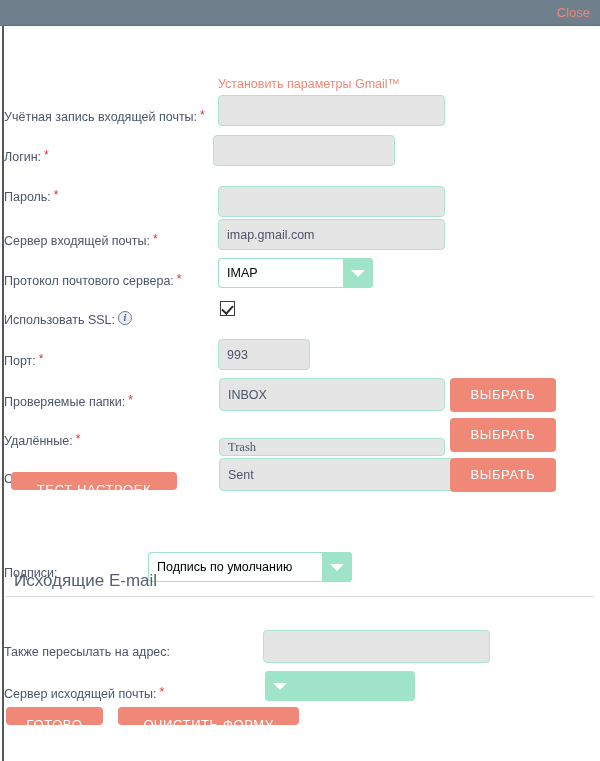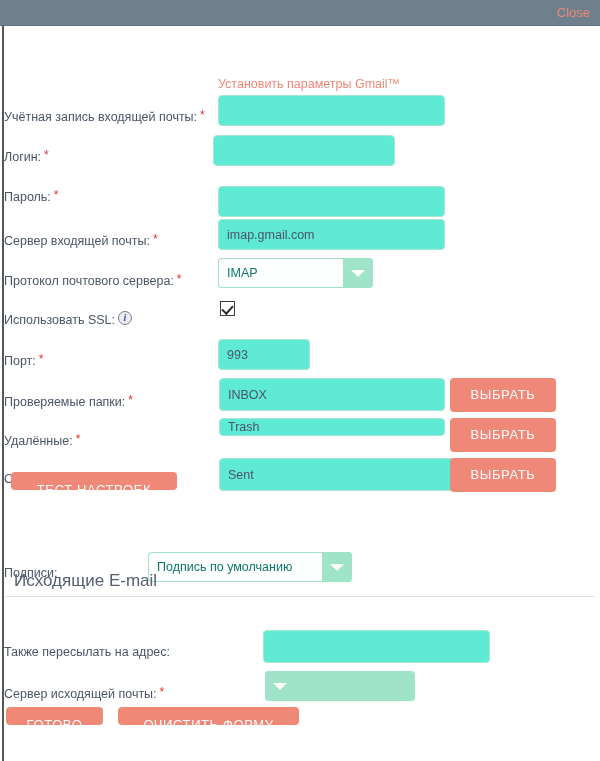--- a/index.html
+++ b/index.html
@@ -96,21 +96,21 @@
     color: #e03030;
     font-size: 12px;
     margin-left: 3px;
     vertical-align: 2px;
   }
 
   
   .fi {
     position: absolute;
     box-sizing: border-box;
-    background: #5eead4;
+    background: #e5e5e5;
     border: 1px solid #a9e6cf;
     border-radius: 4px;
     height: 31px;
     font-family: "Liberation Sans", sans-serif;
     font-size: 12.5px;
     color: #4a5568;
     padding: 0 8px;
     line-height: 29px;
     outline: none;
     white-space: nowrap;
@@ -130,21 +130,21 @@
     overflow: hidden;
   }
   .sel-val {
     flex: 1 1 auto;
     background: #fdfefe;
     border: 1px solid #9fe3c8;
     border-right: none;
     border-radius: 4px 0 0 4px;
     box-sizing: border-box;
     font-size: 12.5px;
-    color: #0f766e;
+    color: #000000;
     padding: 0 8px;
     line-height: 28px;
     white-space: nowrap;
     overflow: hidden;
   }
   .sel-arrow {
     flex: 0 0 30px;
     background: #9fe3c8;
     position: relative;
   }
@@ -252,21 +252,21 @@
   <div class="cbox" style="left:220px; top:275px;"></div>
 
   <div class="flabel" style="top:326px;"><span>Порт:</span><span class="req">*</span></div>
   <input class="fi" style="left: 218px; top: 313px; width: 92px;" value="993">
 
   <div class="flabel" style="top:367px;"><span>Проверяемые папки:</span><span class="req">*</span></div>
   <input class="fi" style="left: 219px; top: 352px; width: 226px; height: 33px; line-height: 31px;" value="INBOX">
   <button class="btn btn-pick" style="left:450px; top:352px; width:106px;">ВЫБРАТЬ</button>
 
   <div class="flabel" style="top:406px;"><span>Удалённые:</span><span class="req">*</span></div>
-  <input class="fi" style="left: 219px; top: 392px; width: 226px; height: 18px; line-height: 31px;" value="Trash">
+  <input class="fi" style="left: 219px; top: 412px; width: 226px; height: 18px; line-height: 31px; font-family: Liberation Serif, serif;" value="Trash">
   <button class="btn btn-pick" style="left:450px; top:392px; width:106px;">ВЫБРАТЬ</button>
 
   <div class="flabel" style="top:446px;">Отправленные:</div>
   <input class="fi" style="left: 219px; top: 432px; width: 270px; height: 33px; line-height: 31px;" value="Sent">
   <button class="btn btn-pick" style="left:450px; top:432px; width:106px;">ВЫБРАТЬ</button>
 
   <button class="btn btn-tall" style="left:11px; top:446px; width:166px;">ТЕСТ НАСТРОЕК</button>
 
   <div class="flabel" style="top:540px;">Подписи:</div>
   <div class="sel" style="left:148px; top:526px; width:204px;">

